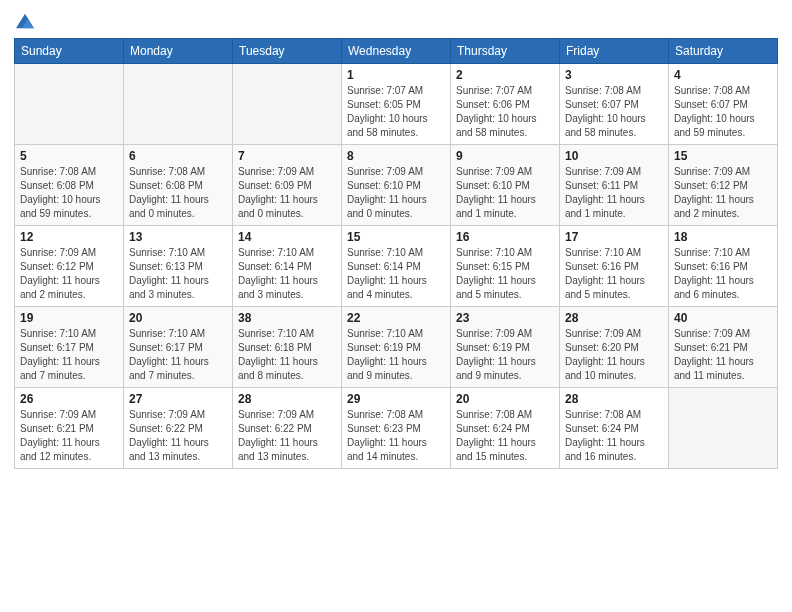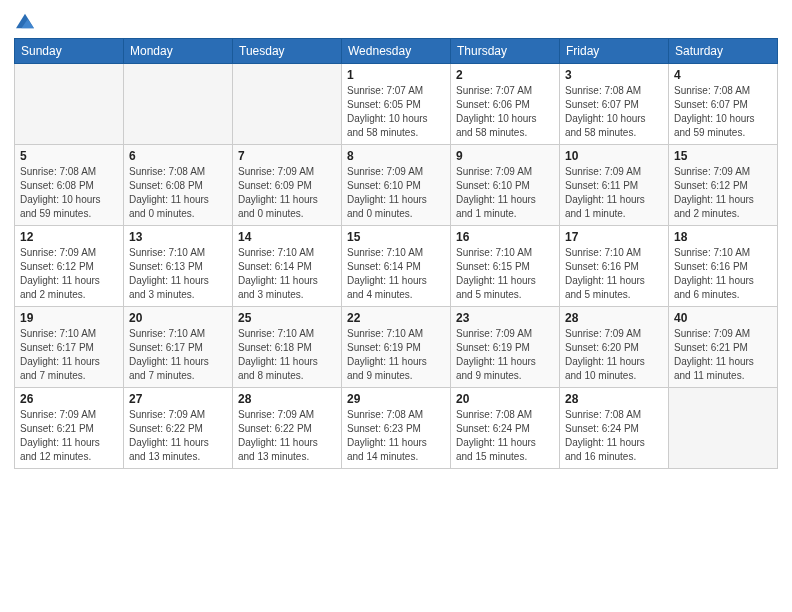--- a/index.html
+++ b/index.html
@@ -223,21 +223,21 @@
         <tr>
           <td>
             <div class="day-number">19</div>
           <div class="day-info">Sunrise: 7:10 AM<br>Sunset: 6:17 PM<br>Daylight: 11 hours and 7 minutes.</div>
           </td>
           <td>
             <div class="day-number">20</div>
           <div class="day-info">Sunrise: 7:10 AM<br>Sunset: 6:17 PM<br>Daylight: 11 hours and 7 minutes.</div>
           </td>
           <td>
-            <div class="day-number">25</div>
+            <div class="day-number">38</div>
           <div class="day-info">Sunrise: 7:10 AM<br>Sunset: 6:18 PM<br>Daylight: 11 hours and 8 minutes.</div>
           </td>
           <td>
             <div class="day-number">22</div>
           <div class="day-info">Sunrise: 7:10 AM<br>Sunset: 6:19 PM<br>Daylight: 11 hours and 9 minutes.</div>
           </td>
           <td>
             <div class="day-number">23</div>
           <div class="day-info">Sunrise: 7:09 AM<br>Sunset: 6:19 PM<br>Daylight: 11 hours and 9 minutes.</div>
           </td>

